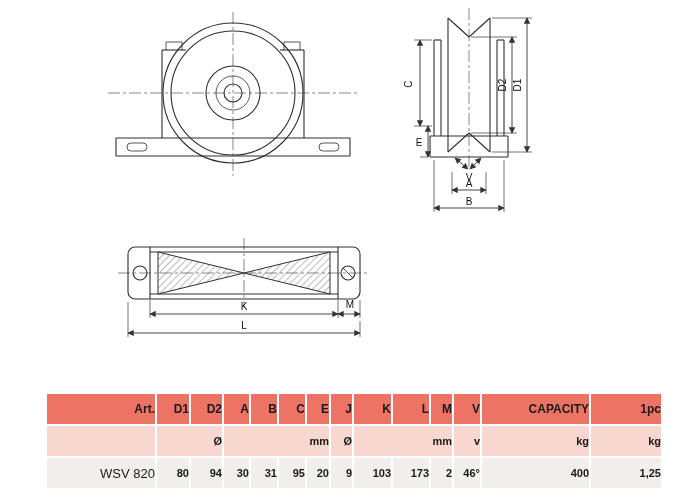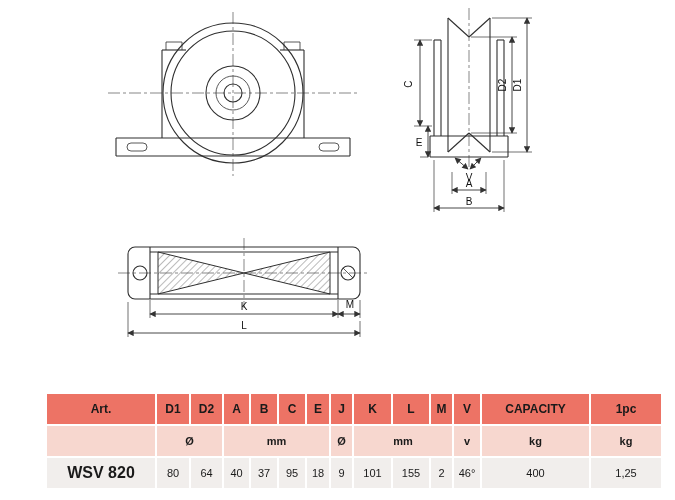--- a/index.html
+++ b/index.html
@@ -18,27 +18,27 @@
   .ext { stroke:#333; stroke-width:0.7; fill:none; }
   .dim { stroke:#333; stroke-width:0.9; fill:none;
          marker-start:url(#arr); marker-end:url(#arr); }
   .lbl { font-family:"Liberation Sans", sans-serif; font-size:10px; fill:#111;
          text-anchor:middle; }
 
   
   .spec-table { position:absolute; left:45px; top:392px; width:616px;
                 border-collapse:collapse; table-layout:fixed; }
   .spec-table th, .spec-table td {
-    border:2px solid #ffffff; text-align:center; vertical-align:middle;
+    border:2px solid #ffffff; text-align:right; vertical-align:middle;
     height:32px; font-size:11px; color:#1a1a1a; overflow:hidden;
   }
   .header-row th { background:#ed7365; font-weight:bold; font-size:12px; }
   .units-row  td { background:#f7d7cf; font-weight:bold; font-size:11px; }
-  .data-row   td { background:#f1eeec; font-weight:normal; }
-  .data-row   td.art-cell { font-weight:bold; font-size:16px; }
+  .data-row   td { background:#f1eeec; font-weight:bold; }
+  .data-row   td.art-cell { font-weight:normal; font-size:13px; }
 </style>
 </head>
 <body>
 
 <div class="page">
 
   <svg class="drawing" width="675" height="390" viewBox="0 0 675 390">
     <defs>
       <marker id="arr" viewBox="0 0 10 10" refX="9" refY="5" markerWidth="9" markerHeight="7" orient="auto-start-reverse">
         <path d="M0,0 L10,5 L0,10 z" fill="#333"></path>
@@ -235,28 +235,28 @@
       <td colspan="4">mm</td>
       <td>Ø</td>
       <td colspan="3">mm</td>
       <td>v</td>
       <td>kg</td>
       <td>kg</td>
     </tr>
     <tr class="data-row">
       <td class="art-cell">WSV 820</td>
       <td>80</td>
-      <td>64</td>
-      <td>40</td>
-      <td>37</td>
+      <td>94</td>
+      <td>30</td>
+      <td>31</td>
       <td>95</td>
-      <td>18</td>
+      <td>20</td>
       <td>9</td>
-      <td>101</td>
-      <td>155</td>
+      <td>103</td>
+      <td>173</td>
       <td>2</td>
       <td>46°</td>
       <td>400</td>
       <td>1,25</td>
     </tr>
   </tbody>
     </table>
 
 </div>
 

